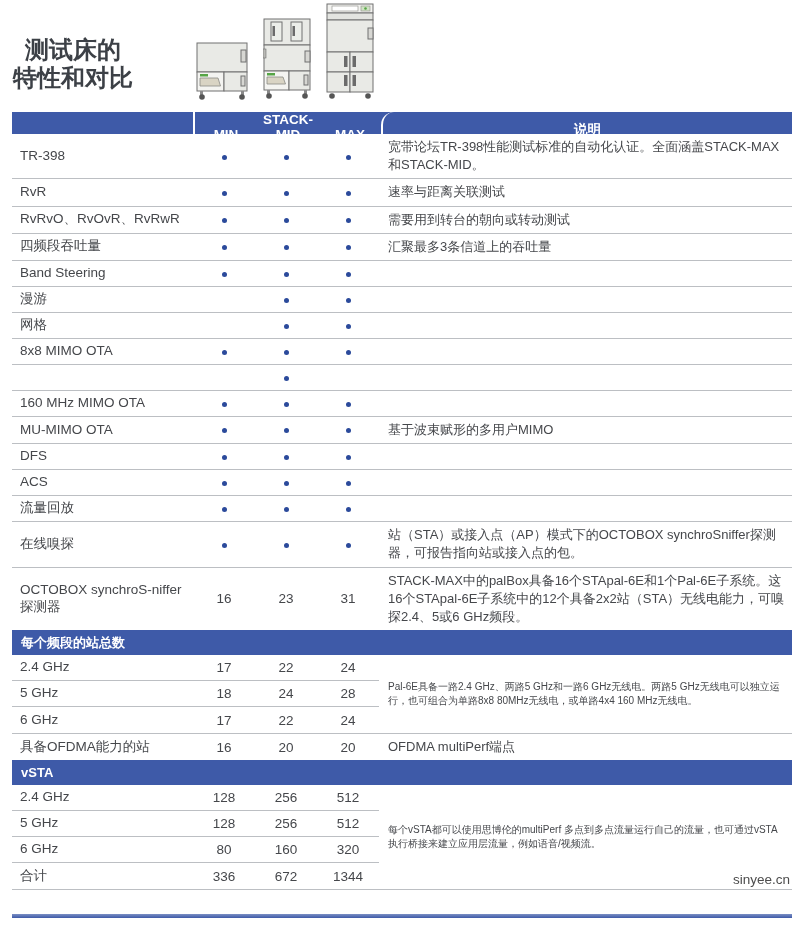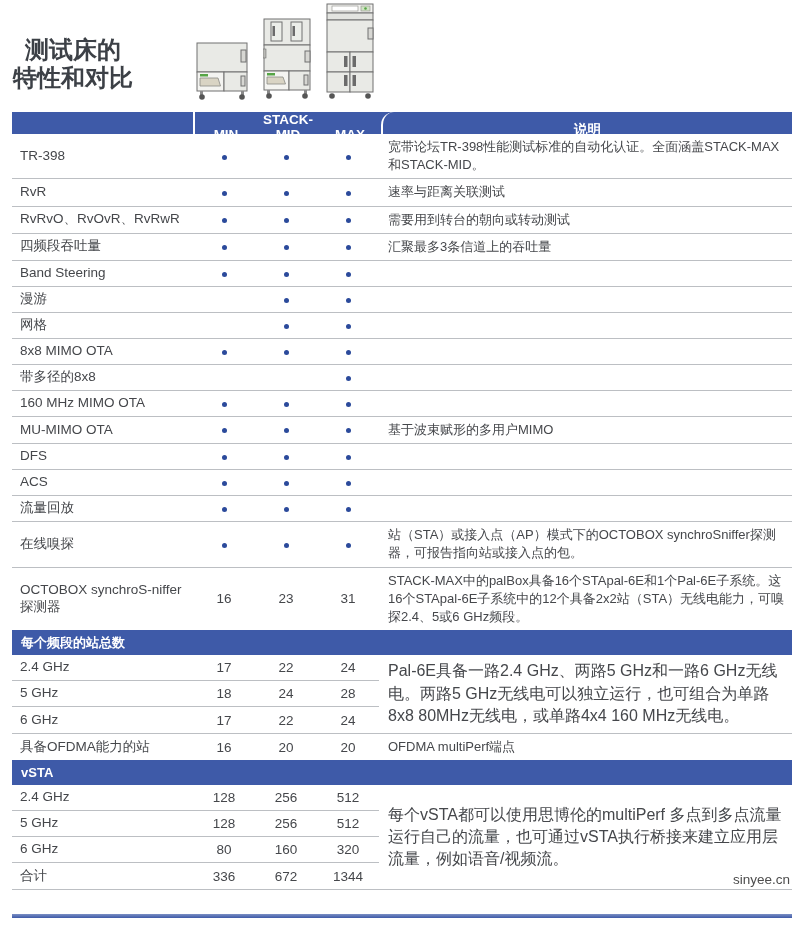--- a/index.html
+++ b/index.html
@@ -56,21 +56,21 @@
     display:grid;grid-template-columns:367px 1fr;
     border-bottom:1px solid var(--sep);align-items:center;
   }
   .g-rows{display:block;}
   .g-row{
     display:grid;grid-template-columns:181px 62px 62px 62px;
     align-items:center;border-bottom:1px solid var(--sep);
     padding:4px 0;min-height:26px;
   }
   .g-row.last{border-bottom:none;}
-  .g-desc{padding-left:9px;padding-right:6px;font-size:16px;line-height:1.4;}
+  .g-desc{padding-left:9px;padding-right:6px;font-size:10px;line-height:1.4;}
   .footer{
     position:absolute;right:14px;top:872px;
     font-size:13.5px;color:#4c4c4c;
   }
   .bottom-bar{
     position:absolute;left:12px;right:12px;top:914px;height:4px;
     background:linear-gradient(#7b8fc4,var(--accent));
   }
   .stacks svg{display:block;}
 </style>
@@ -205,21 +205,20 @@
           <div class="c-desc"></div>
         </div>
         <div class="t-row">
           <div class="c-label">8x8 MIMO OTA</div>
           <div class="c-val"><span class="dot"></span></div>
           <div class="c-val"><span class="dot"></span></div>
           <div class="c-val"><span class="dot"></span></div>
           <div class="c-desc"></div>
         </div>
         <div class="t-row">
-          <div class="c-label">带多径的8x8</div>
           <div class="c-val"></div>
           <div class="c-val"></div>
           <div class="c-val"><span class="dot"></span></div>
           <div class="c-desc"></div>
         </div>
         <div class="t-row">
           <div class="c-label">160 MHz MIMO OTA</div>
           <div class="c-val"><span class="dot"></span></div>
           <div class="c-val"><span class="dot"></span></div>
           <div class="c-val"><span class="dot"></span></div>

